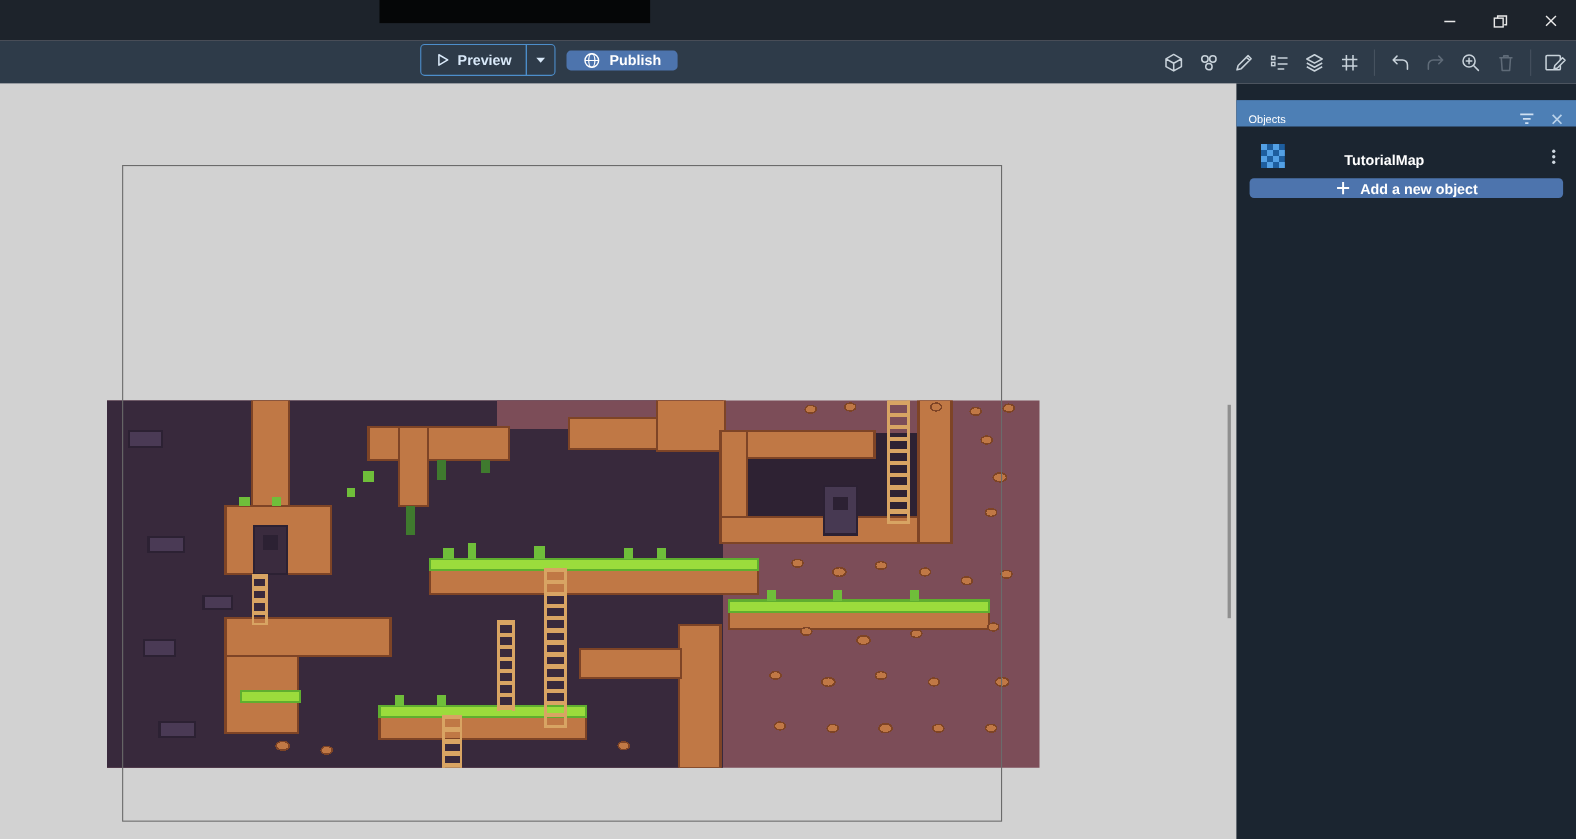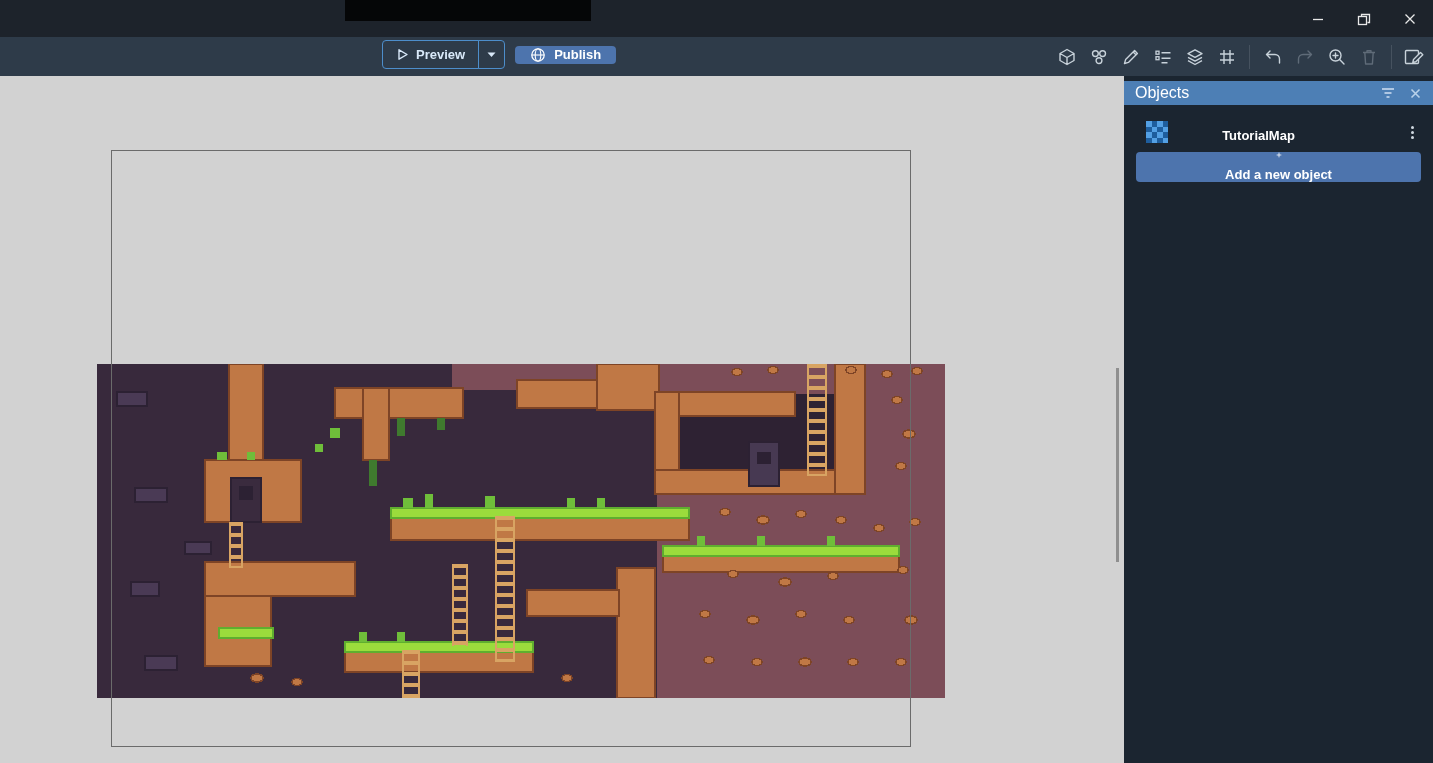--- a/index.html
+++ b/index.html
@@ -32,32 +32,32 @@
 
   
   .canvas { position:absolute; top:76px; left:0; width:1124px; height:687px; background:#d2d2d2; }
   .tilemap { position:absolute; left:97px; top:288px; width:848px; height:334px; z-index:1; }
   .scene-border { position:absolute; left:111px; top:74px; width:800px; height:597px;
     border:1px solid #6b6b6b; z-index:2; pointer-events:none; }
   .vscroll { position:absolute; left:1116px; top:292px; width:3px; height:194px; background:#8f8f8f; z-index:3; }
 
   
   .objects-panel { position:absolute; top:76px; right:0; width:309px; height:687px; background:#1b2530; }
-  .panel-header { margin-top:5px; height:24px; background:#4d7fb5; display:flex; align-items:center;
-    padding:0 11px; color:#ffffff; font-size:16px; }
+  .panel-header { margin-top:15px; height:24px; background:#4d7fb5; display:flex; align-items:flex-end;
+    padding:0 11px; color:#ffffff; font-size:10px; }
   .panel-header .ph-title { flex:1; }
   .ph-icon { background:none; border:none; padding:0; margin-left:13px; display:flex; align-items:center; }
   .object-row { height:38px; display:flex; align-items:flex-end; padding:0 15px; color:#ffffff; }
   .obj-icon { width:22px; height:22px; margin-left:7px; flex:0 0 auto; }
   .obj-name { flex:1; text-align:center; padding-right:58px; font-weight:700; font-size:13px; color:#ffffff; }
   .kebab { background:none; border:none; display:flex; flex-direction:column; gap:2px; padding:4px; }
   .kebab i { width:3px; height:3px; border-radius:50%; background:#cfd8e0; }
   .add-btn { display:flex; align-items:center; justify-content:center; gap:9px;
-    margin:9px 12px 0 12px; width:285px; height:30px; background:#4d74ad; border:none; border-radius:4px;
-    color:#ffffff; font-weight:700; font-size:13px;flex-direction:column; }
+    margin:9px 12px 0 12px; width:285px; height:18px; background:#4d74ad; border:none; border-radius:4px;
+    color:#ffffff; font-weight:700; font-size:13px; }
 </style>
 </head>
 <body>
 
 <div class="app">
 
   <div class="titlebar">
     <div class="tabstrip"></div>
     <div class="win-controls">
       <button class="win-btn">

